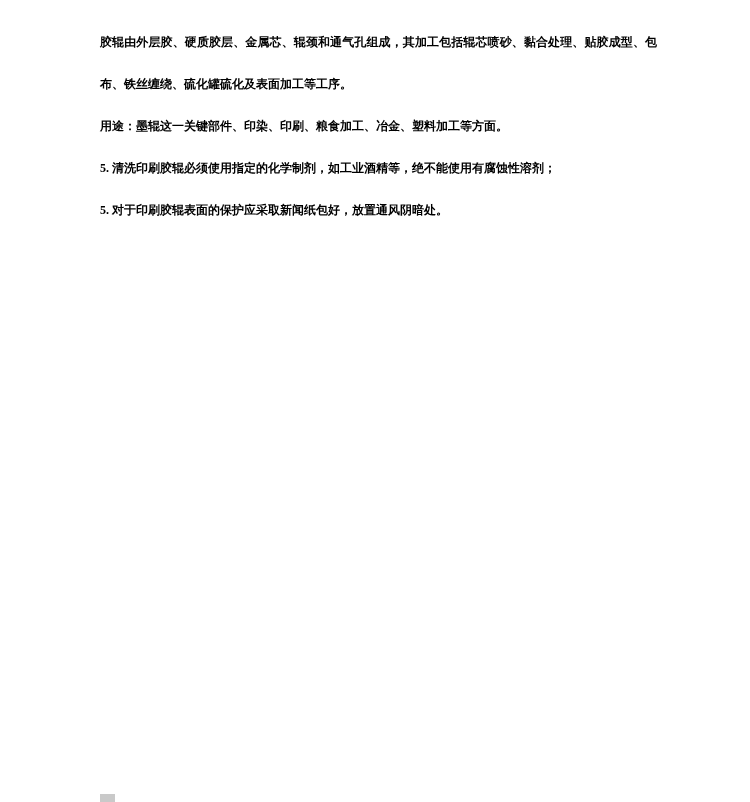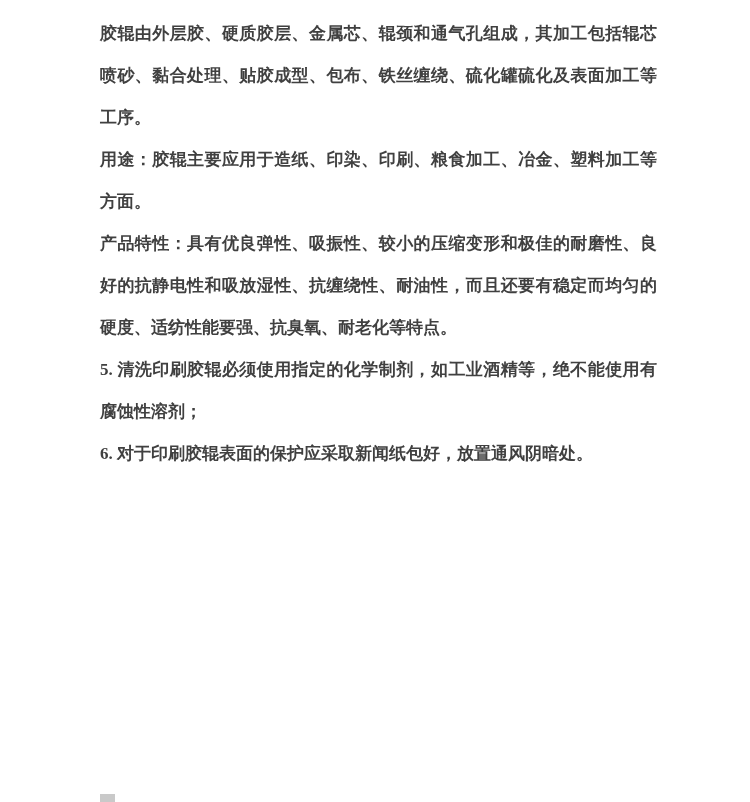--- a/index.html
+++ b/index.html
@@ -19,24 +19,24 @@
       position: absolute;
       left: 0;
       top: 0;
       width: 750px;
       height: 802px;
       background: #ffffff;
     }
     .text-block {
       position: absolute;
       left: 100px;
-      top: 13px;
+      top: 21px;
       width: 557px;
-      color: #404040;
-      font-size: 17px;
+      color: #000000;
+      font-size: 12px;
       font-weight: 700;
       line-height: 42px;
       text-align: justify;
       text-align-last: left;
       text-justify: inter-character;
       letter-spacing: 0px;
     }
     .text-block p {
       margin: 0;
       padding: 0;
@@ -49,19 +49,18 @@
       height: 8px;
       background: #c9c9c9;
     }
   </style>
 </head>
 <body>
 
 <div class="page">
   <div class="text-block">
     <p>胶辊由外层胶、硬质胶层、金属芯、辊颈和通气孔组成，其加工包括辊芯喷砂、黏合处理、贴胶成型、包布、铁丝缠绕、硫化罐硫化及表面加工等工序。</p>
-    <p>用途：胶辊主要应用于造纸、印染、印刷、粮食加工、冶金、塑料加工等方面。</p>
-    <p>产品特性：具有优良弹性、吸振性、较小的压缩变形和极佳的耐磨性、良好的抗静电性和吸放湿性、抗缠绕性、耐油性，而且还要有稳定而均匀的硬度、适纺性能要强、抗臭氧、耐老化等特点。</p>
+    <p>用途：墨辊这一关键部件、印染、印刷、粮食加工、冶金、塑料加工等方面。</p>
     <p>5. 清洗印刷胶辊必须使用指定的化学制剂，如工业酒精等，绝不能使用有腐蚀性溶剂；</p>
-    <p>6. 对于印刷胶辊表面的保护应采取新闻纸包好，放置通风阴暗处。</p>
+    <p>5. 对于印刷胶辊表面的保护应采取新闻纸包好，放置通风阴暗处。</p>
   </div>
   <div class="cutoff-mark"></div>
 </div>
 
 </body></html>

